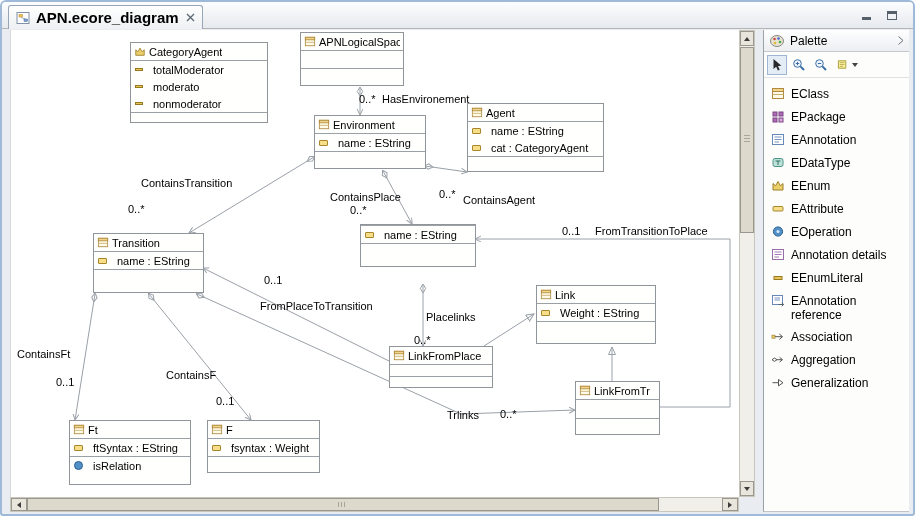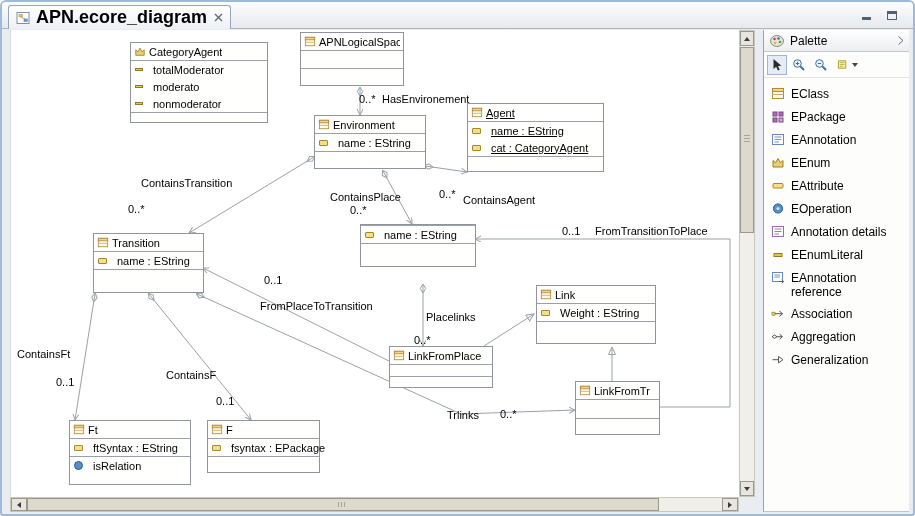--- a/index.html
+++ b/index.html
@@ -8,21 +8,21 @@
 
   .window { position:relative; width:915px; height:516px; background:#e9ecf0;
             border:2px solid #9fb9d8; border-radius:6px 6px 3px 3px; overflow:hidden; }
 
   
   .tabbar { position:absolute; left:0; top:0; width:100%; height:27px;
             background:linear-gradient(#fcfdfe,#e6e9ee); border-bottom:1px solid #b4b4b4; }
   .tab { position:absolute; left:6px; top:3px; height:24px; display:flex; align-items:center; gap:5px;
          padding:0 7px; background:linear-gradient(#ffffff,#eef0f3);
          border:1px solid #96a5b8; border-bottom:none; border-radius:3px 3px 0 0; cursor:default; }
-  .tab-title { font-size:18px; font-weight:bold; color:#000; white-space:nowrap; }
+  .tab-title { font-size:15px; font-weight:bold; color:#000; white-space:nowrap; }
   .tab-close { display:inline-flex; margin-left:2px; }
   .winbtns { position:absolute; right:14px; top:6px; display:flex; gap:12px; align-items:center; }
   .winbtn { width:14px; height:12px; display:flex; align-items:flex-end; justify-content:center; }
   .min-glyph { width:9px; height:3px; background:#55606b; }
   .max-glyph { width:10px; height:9px; border:1px solid #55606b; border-top-width:3px; }
 
   
   .canvas { position:absolute; left:8px; top:28px; width:729px; height:467px; background:#ffffff;
             overflow:hidden; border-left:1px solid #d8dade; }
   .edges { position:absolute; left:0; top:0; }
@@ -197,21 +197,21 @@
       </div>
       <div class="cmp">
         <div class="row">
             <span class="ico-attr"></span>
             <span>name : EString</span>
           </div>
       </div>
       <div class="cmp" style="height:17px"></div>
     </div>
 
-    <div class="node" style="left:456px;top:73px;width:137px;text-decoration:underline;">
+    <div class="node" style="left:456px;top:73px;width:137px;">
       <div class="node-header">
         <span class="hdr-ico">
             <svg width="12" height="11" viewBox="0 0 14 13">
               <rect x="1.5" y="1.5" width="11" height="10" fill="#fffbe8" stroke="#b08a3e"></rect>
               <rect x="1.5" y="1.5" width="11" height="3" fill="#f2d488" stroke="#b08a3e"></rect>
               <line x1="1.5" y1="7.5" x2="12.5" y2="7.5" stroke="#c8b070"></line>
             </svg>
           </span>
         <span class="node-name">Agent</span>
       </div>
@@ -340,21 +340,21 @@
               <rect x="1.5" y="1.5" width="11" height="10" fill="#fffbe8" stroke="#b08a3e"></rect>
               <rect x="1.5" y="1.5" width="11" height="3" fill="#f2d488" stroke="#b08a3e"></rect>
               <line x1="1.5" y1="7.5" x2="12.5" y2="7.5" stroke="#c8b070"></line>
             </svg>
           </span>
         <span class="node-name">F</span>
       </div>
       <div class="cmp">
         <div class="row">
             <span class="ico-attr"></span>
-            <span>fsyntax : EPackage</span>
+            <span>fsyntax : Weight</span>
           </div>
       </div>
       <div class="cmp" style="height:16px"></div>
     </div>
 
     <span class="edge-label" style="left:348px;top:63px">0..*</span>
     <span class="edge-label" style="left:371px;top:63px">HasEnvironement</span>
     <span class="edge-label" style="left:130px;top:147px">ContainsTransition</span>
     <span class="edge-label" style="left:117px;top:173px">0..*</span>
     <span class="edge-label" style="left:319px;top:161px">ContainsPlace</span>
@@ -471,20 +471,29 @@
             <svg width="14" height="13" viewBox="0 0 14 13">
               <rect x="1.5" y="1.5" width="11" height="10" fill="#ffffff" stroke="#6888bb"></rect>
               <path d="M3.5,4 H10.5 M3.5,6.5 H10.5 M3.5,9 H8" stroke="#6888bb" stroke-width="0.9"></path>
             </svg>
           </span>
         <span class="pi-label">EAnnotation</span>
       </div>
       <div class="palette-item">
         <span class="pi-icon">
             <svg width="14" height="13" viewBox="0 0 14 13">
+              <rect x="2" y="2.5" width="10" height="8" rx="2" fill="#bfe3da" stroke="#4a9486"></rect>
+              <path d="M4.5,5 H9.5 M7,5 V9" stroke="#2f6e63"></path>
+            </svg>
+          </span>
+        <span class="pi-label">EDataType</span>
+      </div>
+      <div class="palette-item">
+        <span class="pi-icon">
+            <svg width="14" height="13" viewBox="0 0 14 13">
               <path d="M2,11 V4.5 L4.6,6.8 L7,2.5 L9.4,6.8 L12,4.5 V11 Z" fill="#ecd06a" stroke="#9c7f2c"></path>
             </svg>
           </span>
         <span class="pi-label">EEnum</span>
       </div>
       <div class="palette-item">
         <span class="pi-icon">
             <svg width="14" height="13" viewBox="0 0 14 13">
               <rect x="2" y="4.5" width="10" height="4.5" rx="1" fill="#f7df8a" stroke="#a8862a"></rect>
             </svg>

